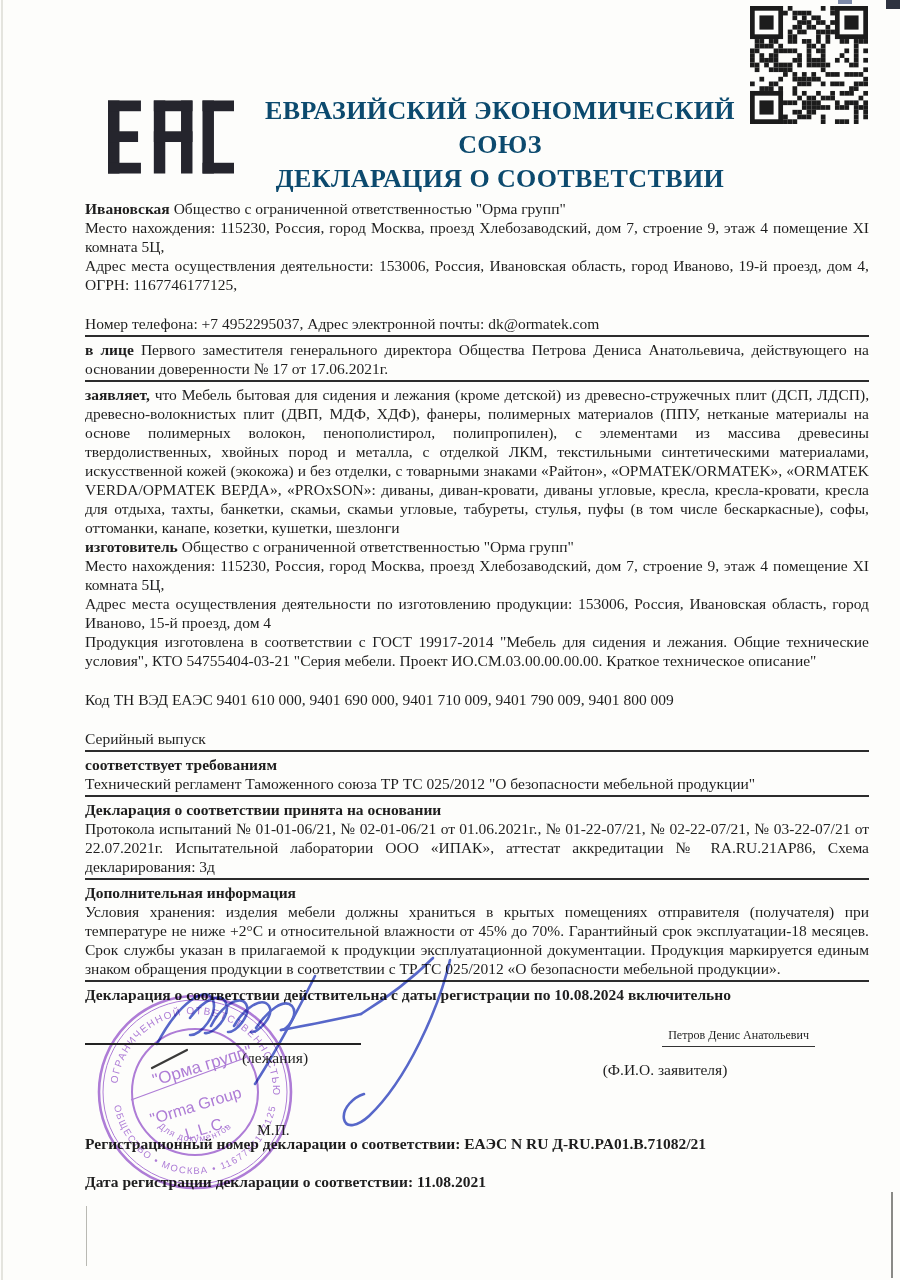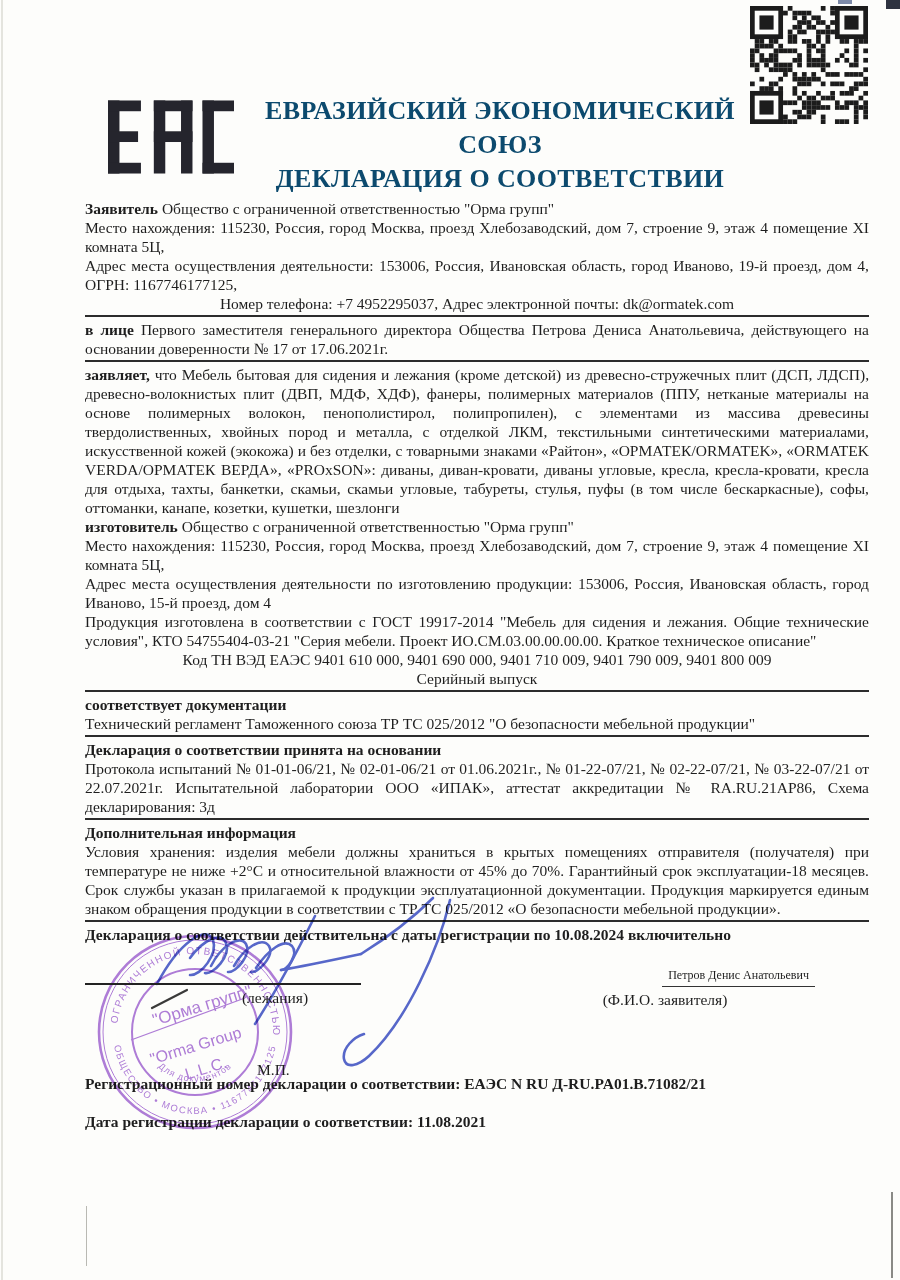--- a/index.html
+++ b/index.html
@@ -14,34 +14,34 @@
 
   
   .eac-logo{position:absolute;left:108px;top:86px;}
   .title{position:absolute;left:222px;top:94px;width:556px;text-align:center;
          font-weight:bold;font-size:26px;line-height:34px;letter-spacing:.4px;color:#0c4a6e;}
   .qr{position:absolute;left:750px;top:6px;}
 
   
   .content{position:absolute;left:85px;top:199px;width:784px;font-size:15.5px;line-height:19px;}
   .content p{margin:0;text-align:justify;}
-  .content p.nj{text-align:center;}
+  .content p.nj{text-align:left;margin-top:20px;}
   .lead{font-weight:bold;}
   .heading{font-weight:bold;text-align:left;}
   .hrule{border-top:2px solid #2c2c2c;margin:2px 0 3px 0;height:0;}
   .bold-line{font-weight:bold;text-align:left;}
 
   
   .sigrow{position:relative;height:127px;}
   .sig-line{position:absolute;left:0;top:39px;width:276px;border-top:2px solid #222;}
   .sig-caption{position:absolute;left:110px;top:44px;width:160px;text-align:center;font-size:15.5px;}
   .mp{position:absolute;left:172px;top:84px;font-size:15.5px;margin-top:32px;}
   .fio{position:absolute;left:430px;top:22px;width:300px;text-align:right;font-size:12px;}
   .fio .name{display:inline-block;border-bottom:1.5px solid #333;padding:0 6px 1px 6px;}
-  .fio-caption{position:absolute;left:430px;top:46px;width:300px;text-align:center;font-size:15.5px;}
+  .fio-caption{position:absolute;left:430px;top:56px;width:300px;text-align:center;font-size:15.5px;}
 
   .stamp{position:absolute;left:8px;top:-14px;mix-blend-mode:multiply;opacity:.9;}
   .ink{position:absolute;left:20px;top:-48px;mix-blend-mode:multiply;}
 
   .reg-lines{margin-top:3px;}
 </style>
 </head>
 <body>
 
 <div class="page">
@@ -308,21 +308,21 @@
         <rect x="90" y="120" width="5" height="5"></rect>
         <rect x="95" y="120" width="5" height="5"></rect>
         <rect x="100" y="120" width="5" height="5"></rect>
         <rect x="110" y="120" width="5" height="5"></rect>
       </g>
   </svg>
 
   <div class="content">
 
     <div>
-      <p><span class="lead">Заявитель</span> <span>Общество с ограниченной ответственностью "Орма групп"</span></p>
+      <p><span class="lead">Ивановская</span> <span>Общество с ограниченной ответственностью "Орма групп"</span></p>
       <p>Место нахождения: 115230, Россия, город Москва, проезд Хлебозаводский, дом 7, строение 9, этаж 4 помещение XI комната 5Ц,</p>
       <p>Адрес места осуществления деятельности: 153006, Россия, Ивановская область, город Иваново, 19-й проезд, дом 4, ОГРН: 1167746177125,</p>
       <p class="nj">Номер телефона: +7 4952295037, Адрес электронной почты: dk@ormatek.com</p>
     </div>
 
     <div class="hrule"></div>
 
     <div>
       <p><span class="lead">в лице</span> <span>Первого заместителя генерального директора Общества Петрова Дениса Анатольевича, действующего на основании доверенности № 17 от 17.06.2021г.</span></p>
     </div>
@@ -335,21 +335,21 @@
       <p>Место нахождения: 115230, Россия, город Москва, проезд Хлебозаводский, дом 7, строение 9, этаж 4 помещение XI комната 5Ц,</p>
       <p>Адрес места осуществления деятельности по изготовлению продукции: 153006, Россия, Ивановская область, город Иваново, 15-й проезд, дом 4</p>
       <p>Продукция изготовлена в соответствии с ГОСТ 19917-2014 "Мебель для сидения и лежания. Общие технические условия", КТО 54755404-03-21 "Серия мебели. Проект ИО.СМ.03.00.00.00.00. Краткое техническое описание"</p>
       <p class="nj">Код ТН ВЭД ЕАЭС  9401 610 000, 9401 690 000, 9401 710 009, 9401 790 009, 9401 800 009</p>
       <p class="nj">Серийный выпуск</p>
     </div>
 
     <div class="hrule"></div>
 
     <div>
-      <p class="heading">соответствует документации</p>
+      <p class="heading">соответствует требованиям</p>
       <p>Технический регламент Таможенного союза ТР ТС 025/2012 "О безопасности мебельной продукции"</p>
     </div>
 
     <div class="hrule"></div>
 
     <div>
       <p class="heading">Декларация о соответствии принята на основании</p>
       <p>Протокола испытаний № 01-01-06/21, № 02-01-06/21 от 01.06.2021г., № 01-22-07/21, № 02-22-07/21, № 03-22-07/21 от 22.07.2021г. Испытательной лаборатории ООО «ИПАК», аттестат аккредитации № RA.RU.21АР86, Схема декларирования: 3д</p>
     </div>
 

